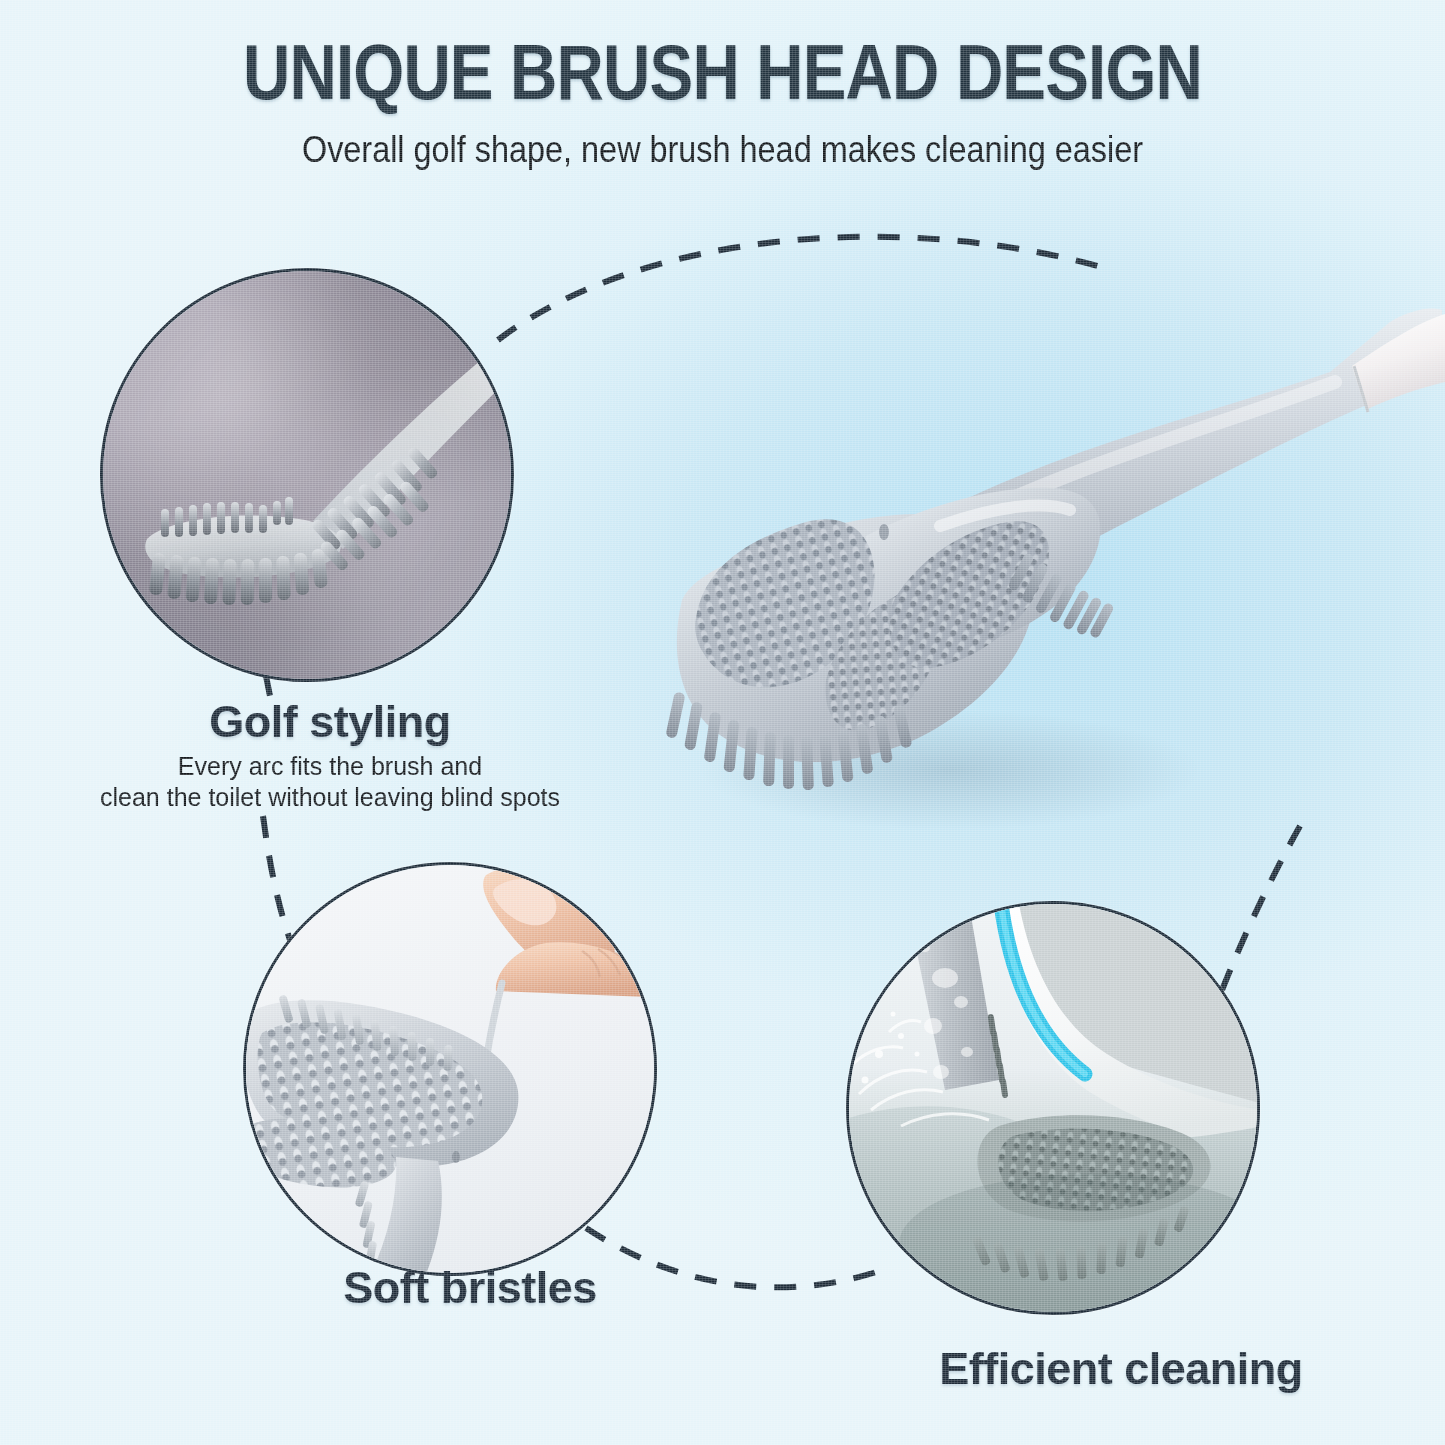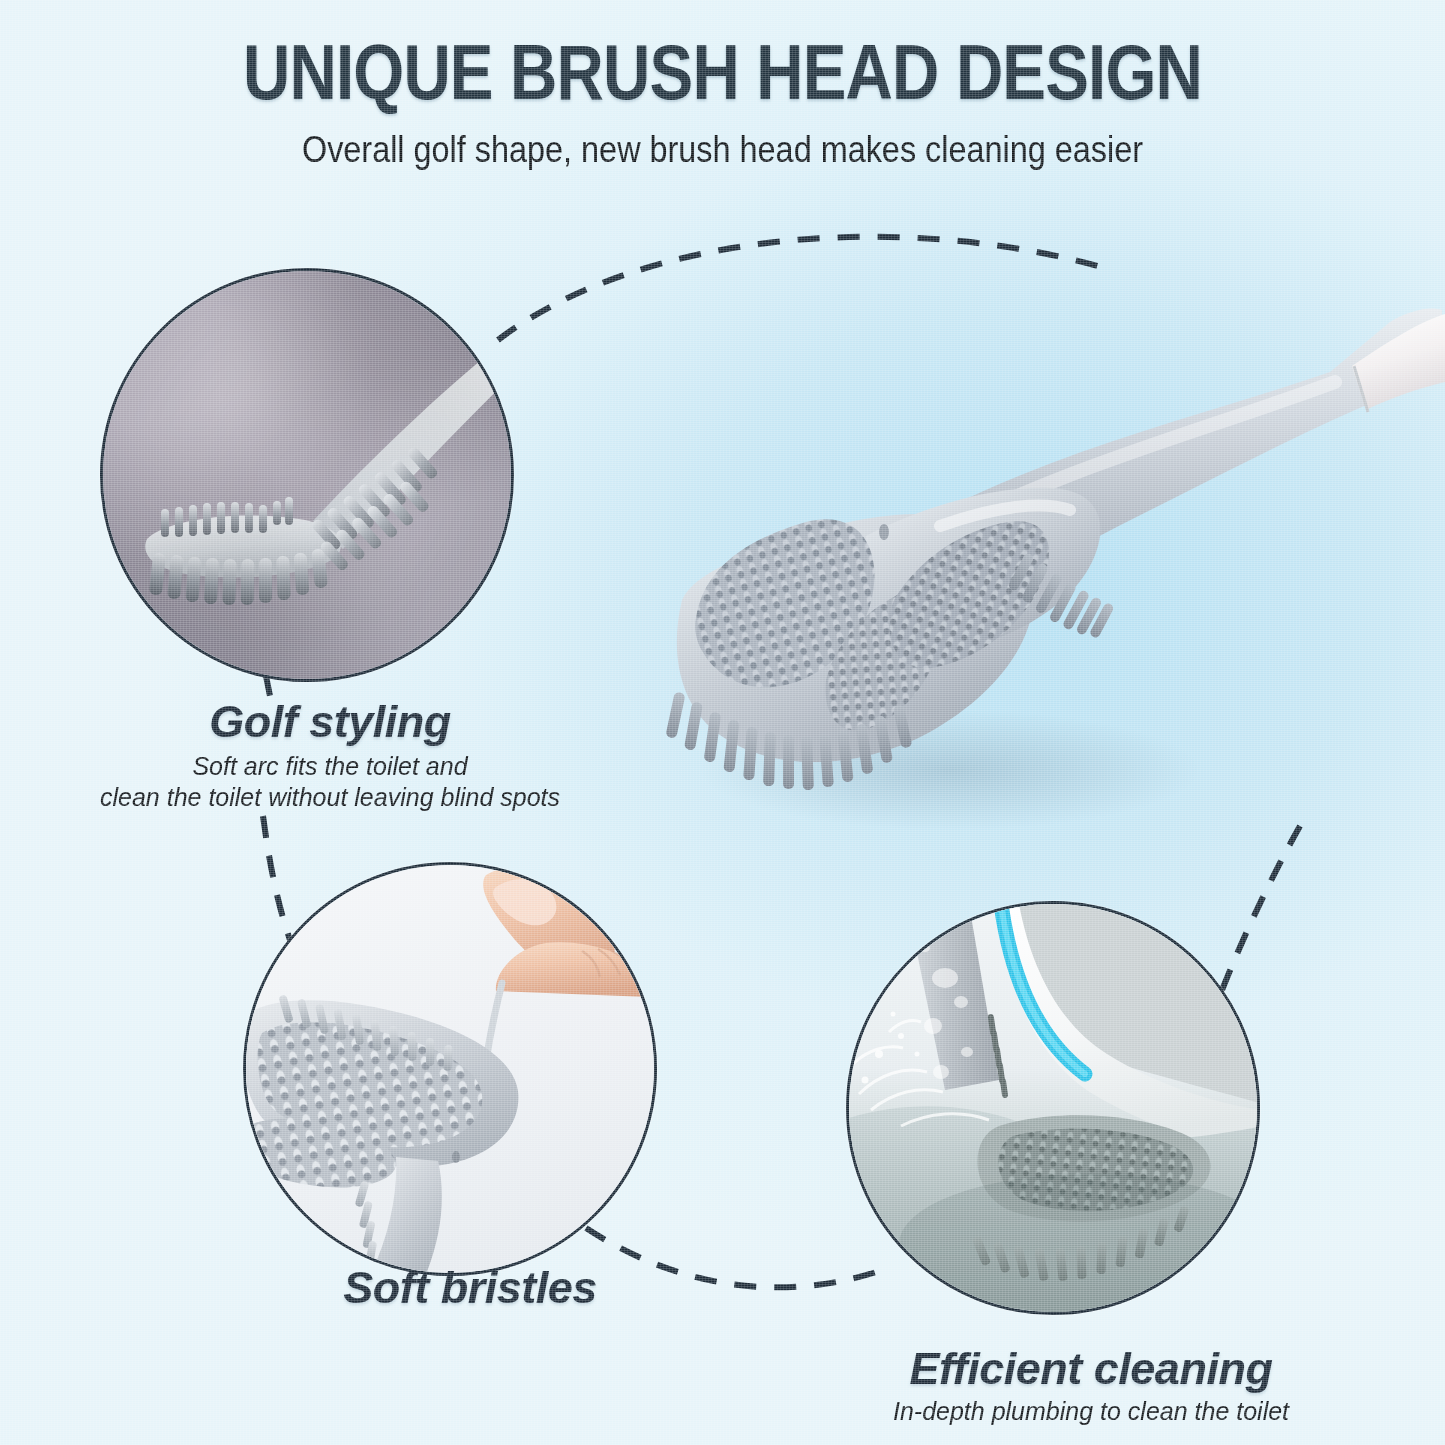--- a/index.html
+++ b/index.html
@@ -85,34 +85,34 @@
   }
 
   
   #callout-clean { left:846px; top:901px; width:414px; height:414px; }
   #callout-clean .photo {
     background:
       linear-gradient(180deg,#eef2f4 0%,#e6ecef 40%,#cfd9da 58%,#b9c7c7 100%);
   }
 
   
-  .label-block { position:absolute; text-align:center;font-style:italic; }
+  .label-block { position:absolute; text-align:center; }
   .label-title {
     font-size:45px; font-weight:700; color:#1e2b38;
     line-height:1.05; letter-spacing:-.5px;
     text-shadow:0 2px 3px rgba(120,150,170,.35);
     white-space:nowrap;
   }
   .label-desc {
     font-size:25px; color:#15191d; line-height:1.22;
     margin-top:6px;
   }
   #label-golf  { left:40px;  top:698px;  width:580px; }
   #label-soft  { left:180px; top:1264px; width:580px; }
-  #label-clean { left:786px; top:1345px; width:610px; }
+  #label-clean { left:816px; top:1345px; width:610px; }
   #label-clean .label-desc { margin-top:4px; }
 
   
   #hero { position:absolute; left:630px; top:300px; width:815px; height:560px; }
   #hero svg { position:absolute; inset:0; }
 </style>
 </head>
 <body>
 
 <div id="page">
@@ -501,33 +501,30 @@
         </g>
 
         <ellipse cx="240" cy="340" rx="190" ry="70" fill="rgba(70,95,95,.18)"></ellipse>
       </svg>
     </div>
   </div>
 
   <div class="label-block" id="label-golf">
     <div class="label-title">Golf styling</div>
     <div class="label-desc">
-      <div>Soft arc fits the toilet and</div>
+      <div>Every arc fits the brush and</div>
       <div>clean the toilet without leaving blind spots</div>
     </div>
   </div>
 
   <div class="label-block" id="label-soft">
     <div class="label-title">Soft bristles</div>
   </div>
 
   <div class="label-block" id="label-clean">
     <div class="label-title">Efficient cleaning</div>
-    <div class="label-desc">
-      <div>In-depth plumbing to clean the toilet</div>
-    </div>
   </div>
 
   <div class="title">UNIQUE BRUSH HEAD DESIGN</div>
   <div class="subtitle">Overall golf shape, new brush head makes cleaning easier</div>
 
   <div id="grain"></div>
 </div>
 
 </body></html>

